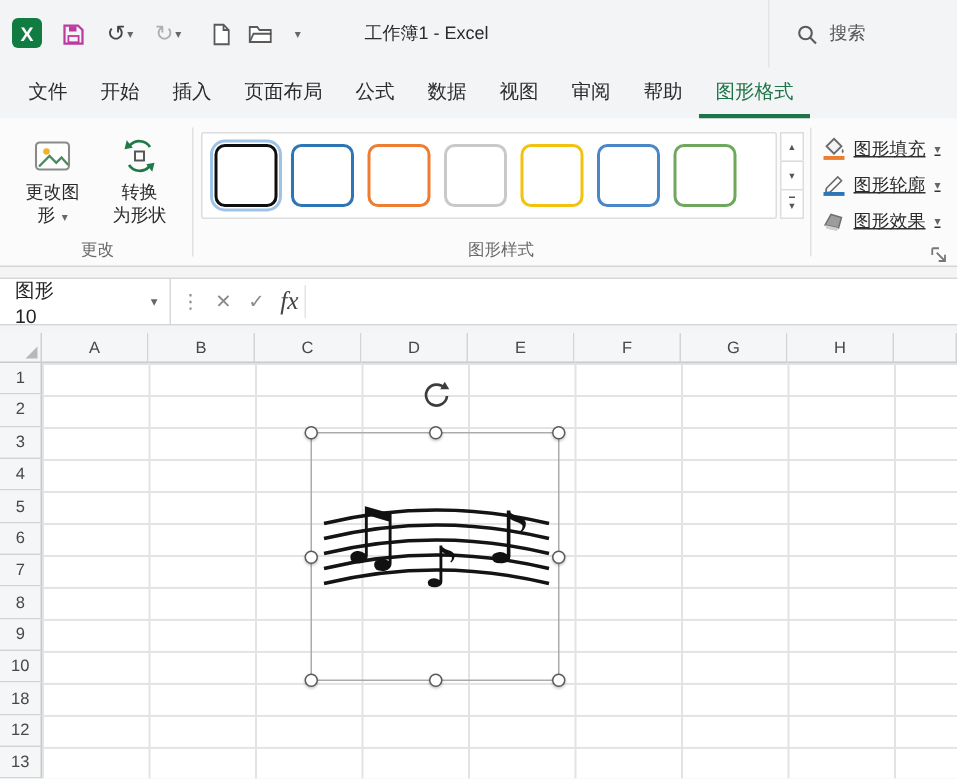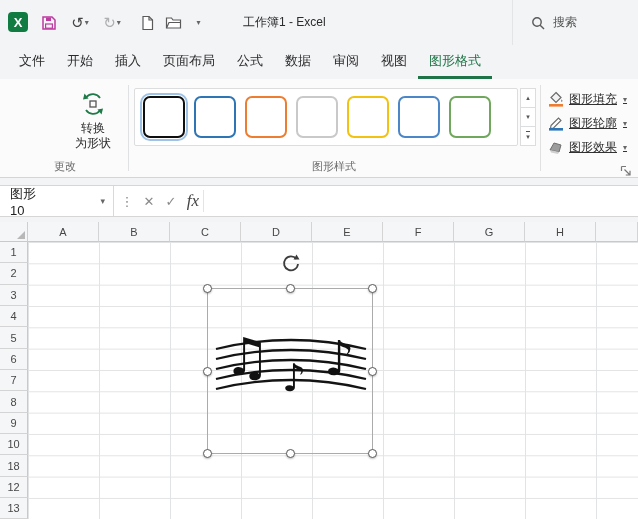--- a/index.html
+++ b/index.html
@@ -147,27 +147,40 @@
   </div>
 </div>
 
 <div class="abs menubar">
   <div class="tab">文件</div>
   <div class="tab">开始</div>
   <div class="tab">插入</div>
   <div class="tab">页面布局</div>
   <div class="tab">公式</div>
   <div class="tab">数据</div>
+  <div class="tab">视图</div>
   <div class="tab">审阅</div>
-  <div class="tab">视图</div>
+  <div class="tab">帮助</div>
   <div class="tab active">图形格式</div>
 </div>
 
 <div class="abs ribbon">
 
+  <div class="abs big-btn" style="left:8px;width:54px">
+    <svg width="26" height="26" viewBox="0 0 26 26">
+      <rect x="2" y="4" width="22" height="18" rx="2.5" fill="#fff" stroke="#8a8a8a" stroke-width="1.4"></rect>
+      <circle cx="9" cy="10" r="2.2" fill="#f0b429"></circle>
+      <path d="M4 20 L11 13 L15.5 17.5 L19 14 L23.5 19" fill="none" stroke="#4d8a5f" stroke-width="1.6"></path>
+    </svg>
+    <div class="lbl">
+      <span>更改图</span><br>
+      <span>形</span>
+      <span class="mini-chev">▾</span>
+    </div>
+  </div>
 
   <div class="abs big-btn" style="left:64px;width:58px">
     <svg width="26" height="26" viewBox="0 0 26 26">
       <path d="M20 7 A8.5 8.5 0 0 0 6.5 6" fill="none" stroke="#1e7a46" stroke-width="1.8"></path>
       <polygon points="4.5,2.5 8.5,7.5 3,8.5" fill="#1e7a46"></polygon>
       <path d="M6 19 A8.5 8.5 0 0 0 19.5 20" fill="none" stroke="#1e7a46" stroke-width="1.8"></path>
       <polygon points="21.5,23.5 17.5,18.5 23,17.5" fill="#1e7a46"></polygon>
       <rect x="10" y="10" width="6" height="6" fill="none" stroke="#555" stroke-width="1.3"></rect>
     </svg>
     <div class="lbl">

